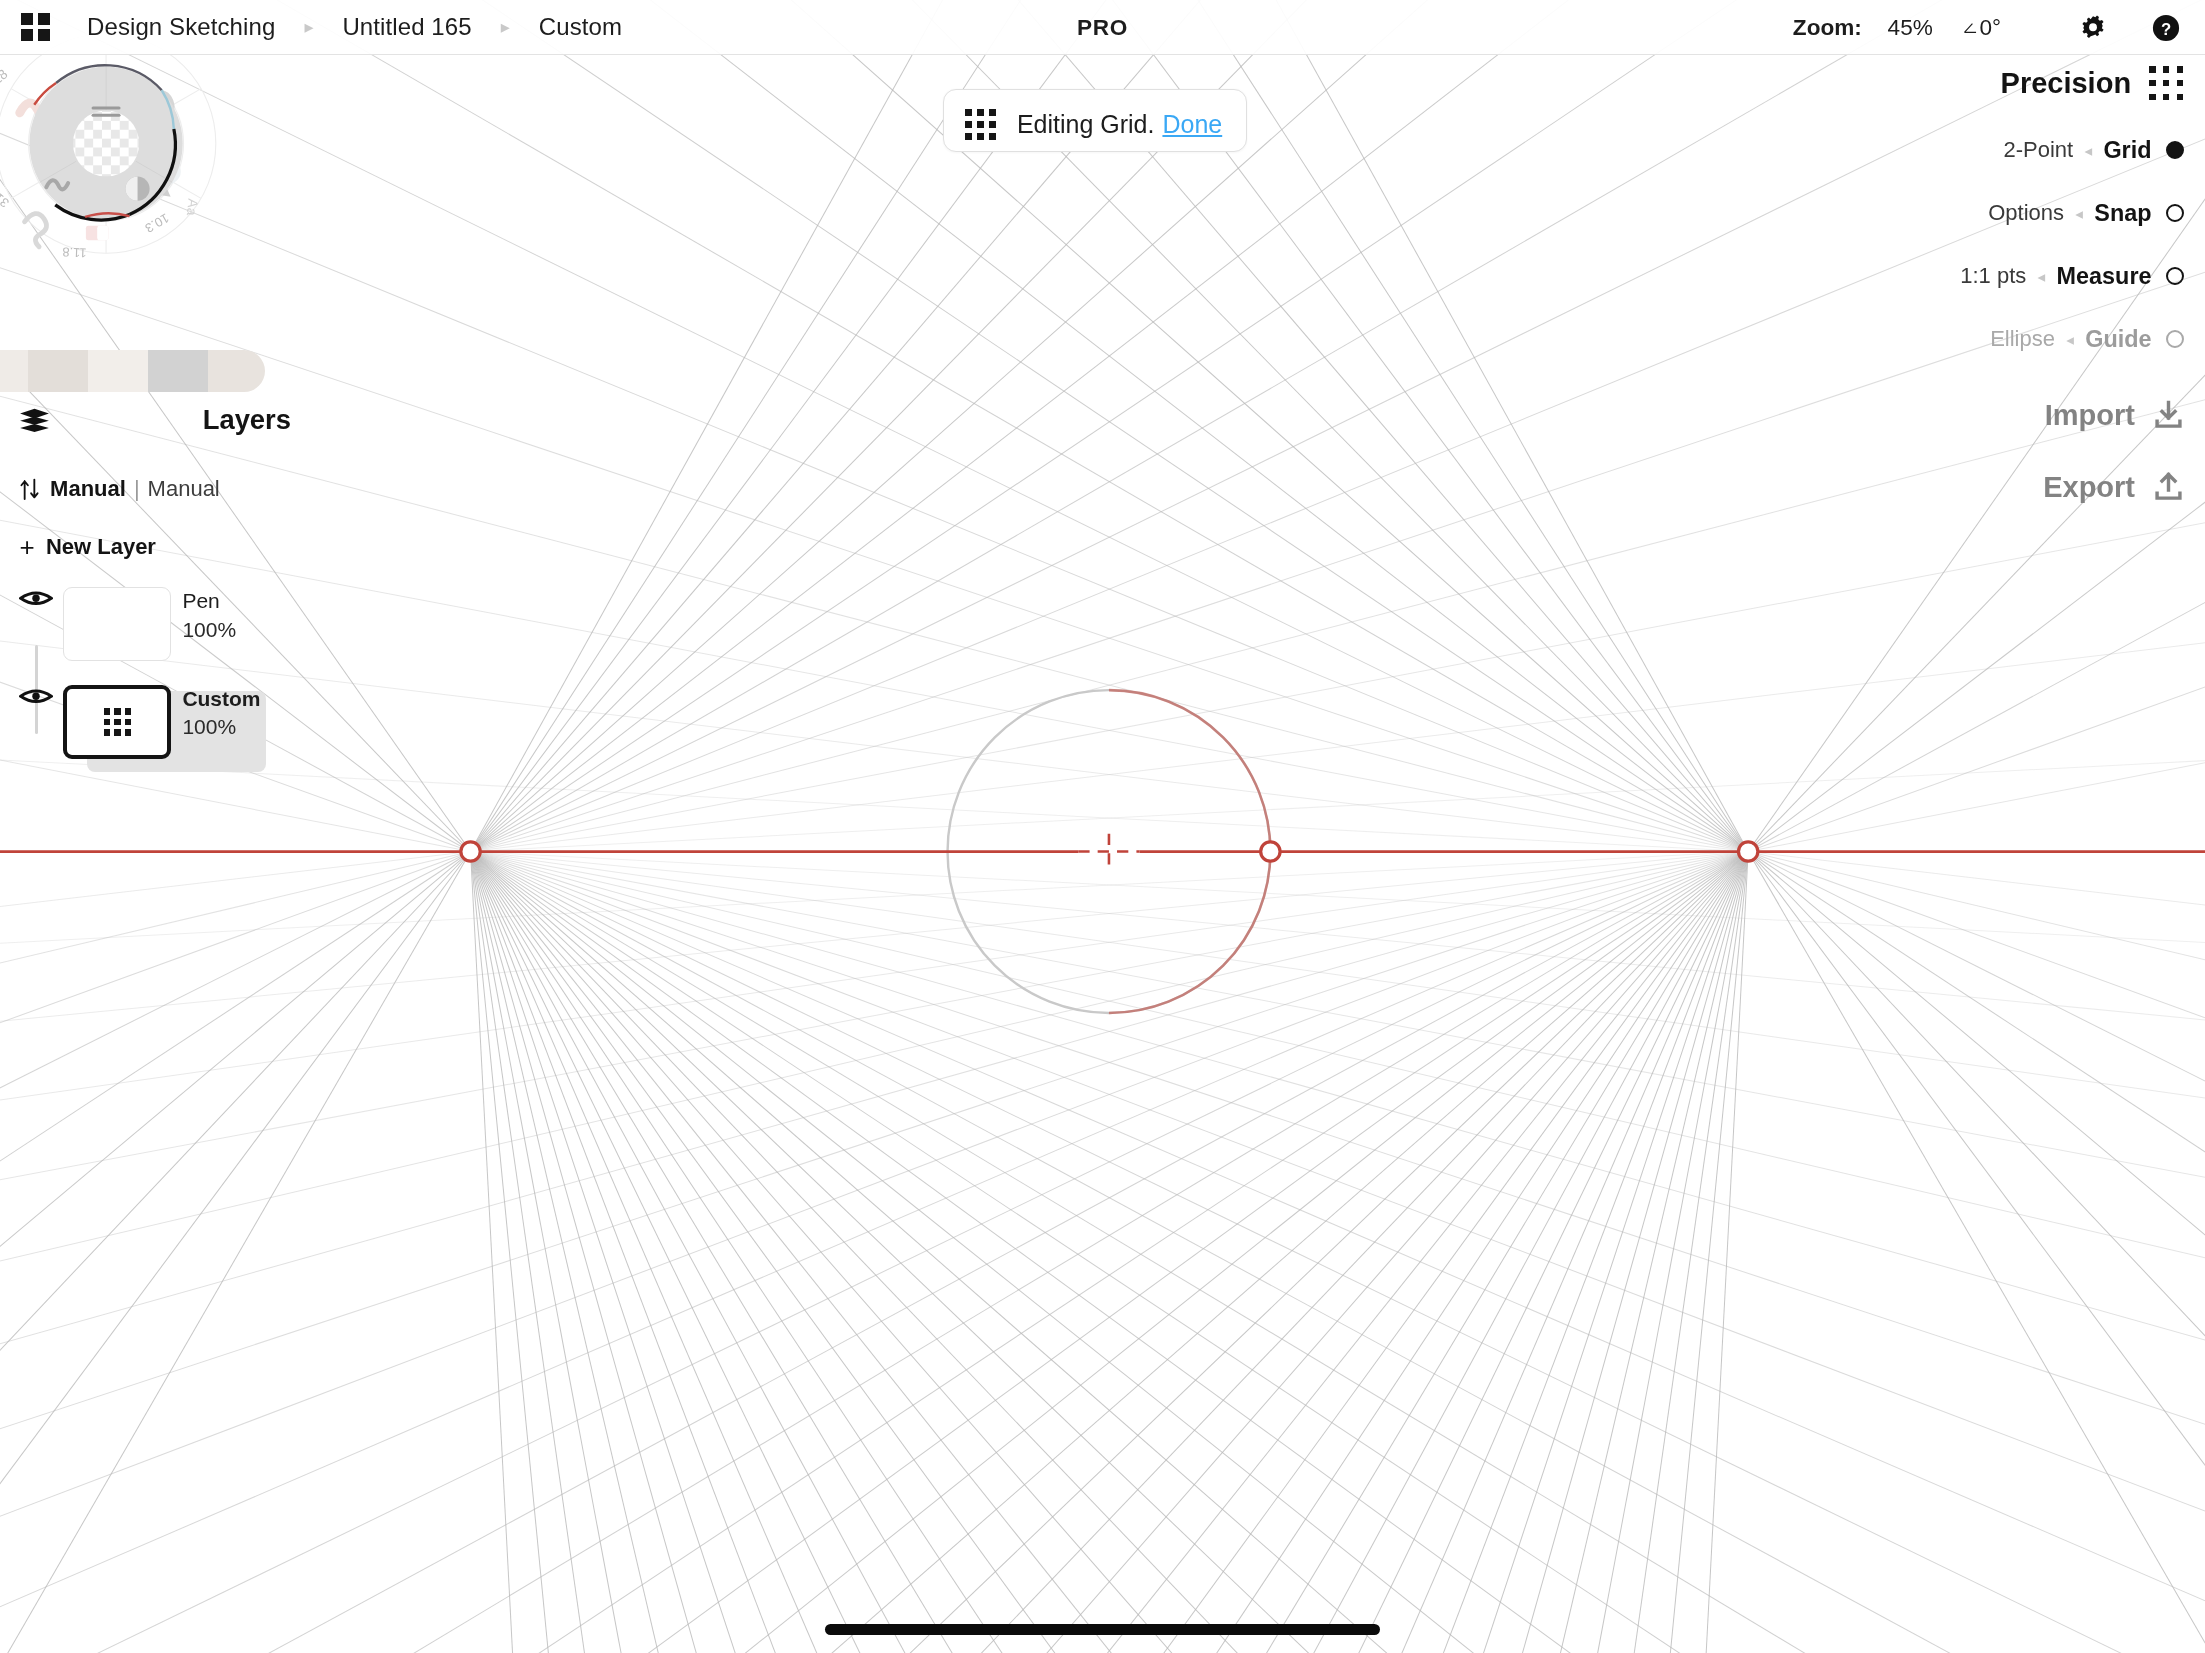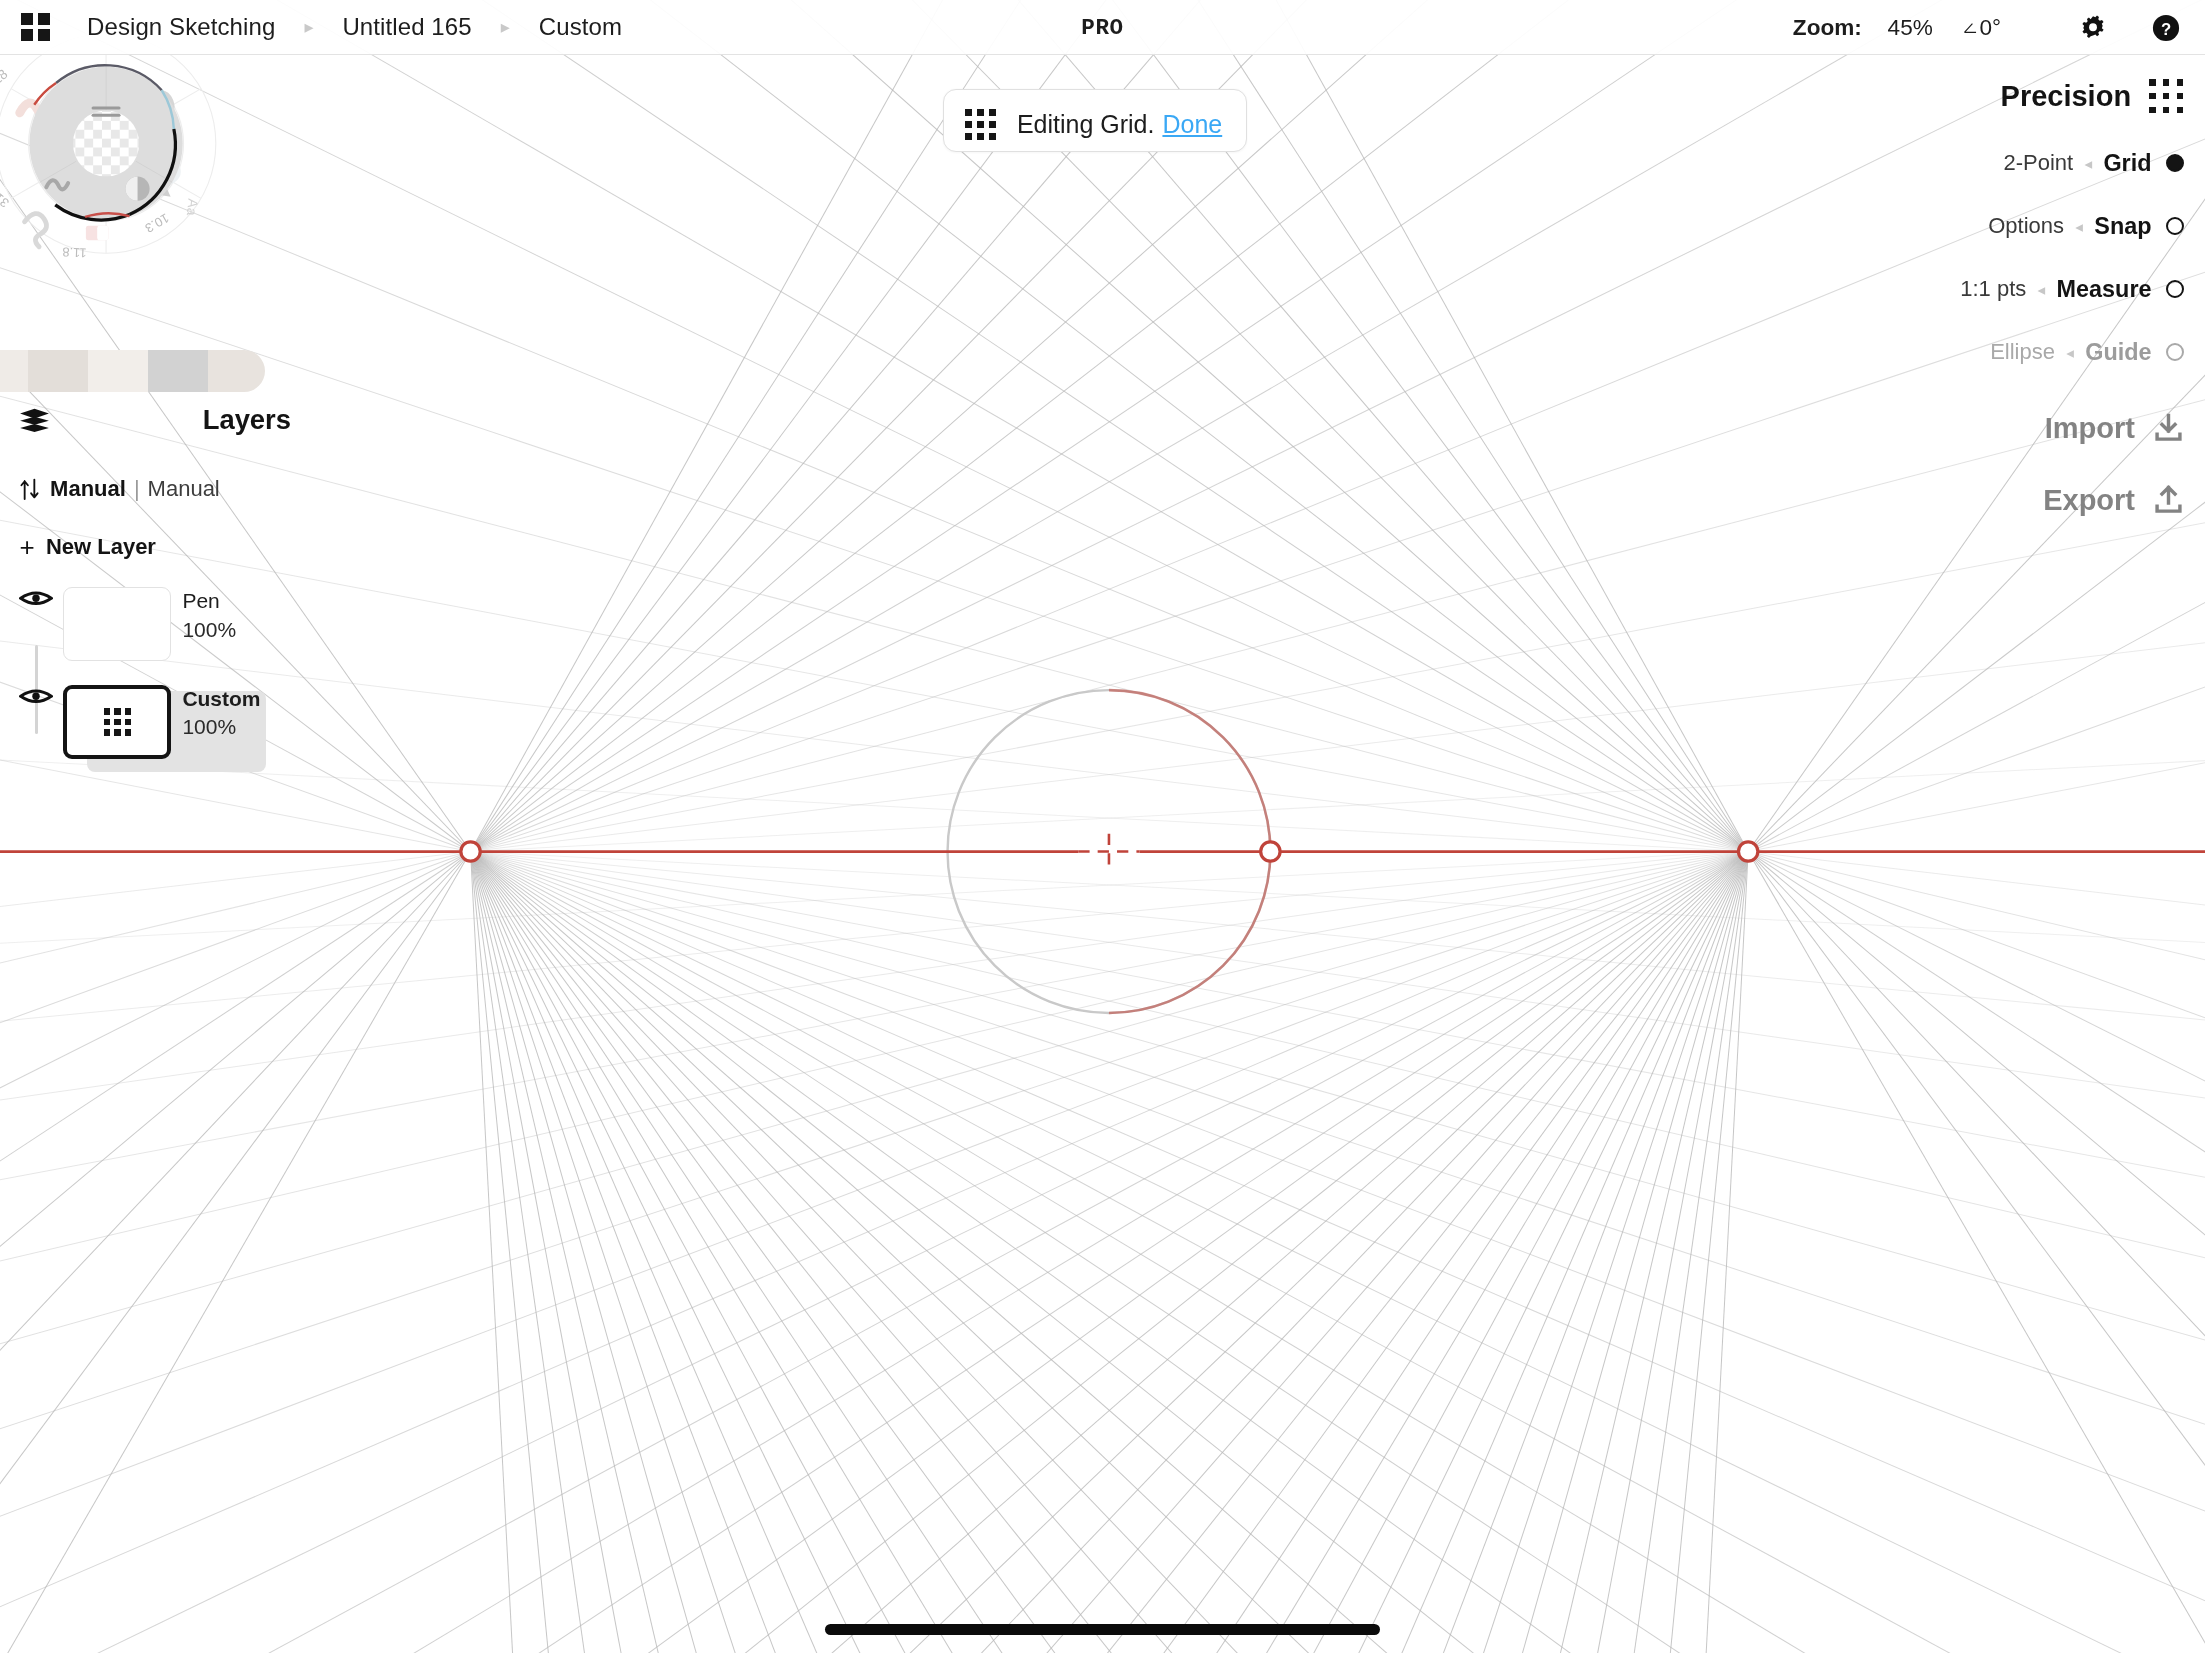--- a/index.html
+++ b/index.html
@@ -30,21 +30,20 @@
   .apps-icon { width: 29px; height: 29px; display:grid;
     grid-template-columns: 12px 12px; grid-template-rows: 12px 12px; gap: 4.8px;
     margin-right: 21px; }
   .apps-icon i { background: #161616; display:block; width:12px; height:12px; }
   .crumb { font-size: 24px; color: #1d1d1d; letter-spacing: 0.1px; white-space: nowrap; }
   .crumb-sep { margin: 0 13px; color: #c9c9c9; font-size: 18px; }
   .tb-center {
     position: absolute; left: 0; right: 0; top: 0; height: 55px;
     display: flex; align-items: center; justify-content: center;
     pointer-events: none;
-    font-family: Liberation Mono, monospace;
   }
   .pro-badge { font-size: 22.6px; font-weight: bold; color: #1d1d1d; letter-spacing: 0.6px; pointer-events: auto;}
   .tb-right {
     position: absolute; right: 21px; top: 0; height: 55px;
     display: flex; align-items: center; gap: 16px;
   }
   .zoom-label { font-size: 22.6px; font-weight: bold; color: #1d1d1d; margin-right: 9.7px; }
   .zoom-val { font-size: 22.6px; color: #1d1d1d; }
   .angle-wrap { display:flex; align-items:center; margin-left: 14.5px; margin-right: 37px; }
   .angle-ico { width: 14.5px; height: 14.5px; margin-right: 1.6px; }
@@ -111,21 +110,21 @@
   .meta .nm { font-size: 21px; color: #1d1d1d; line-height: 1.35; }
   .meta .op { font-size: 21px; color: #2a2a2a; line-height: 1.35; }
   .layer-row.selected { }
   .sel-bg {
     position: absolute; left: 87px; top: 6.5px; height: 81px; width: 179px;
     background: #e3e3e3; border-radius: 8px; z-index: -1;
   }
   .layer-row.selected .meta .nm { font-weight: bold; }
 
   
-  #precision { position: absolute; right: 21px; top: 79px; width: 339px; z-index: 45; text-align: right; }
+  #precision { position: absolute; right: 21px; top: 66px; width: 339px; z-index: 45; text-align: right; }
   .prec-head { display: flex; align-items: center; justify-content: flex-end; }
   .prec-title { font-size: 29px; font-weight: bold; color: #141414; margin-right: 18px;}
   .prec-head .dotgrid { grid-template-columns: repeat(3,7.3px); grid-template-rows: repeat(3,7.3px); gap: 6.5px; }
   .prec-row { display: flex; align-items: center; justify-content: flex-end; margin-top: 36px; }
   .prec-sub { font-size: 22px; color: #3a3a3a; }
   .prec-sub.dim { color: #a9a9a9; margin-left: 48px; }
   .prec-caret { margin: 0 11.3px; color: #c7c7c7; font-size: 15.3px; line-height: 1;}
   .prec-name { font-size: 23.4px; font-weight: bold; color: #141414; margin-right: 14.5px; }
   .prec-name.dim { color: #9c9c9c; }
   .radio { width: 18px; height: 18px; border-radius: 50%; border: 2.4px solid #141414; display:inline-block; }

